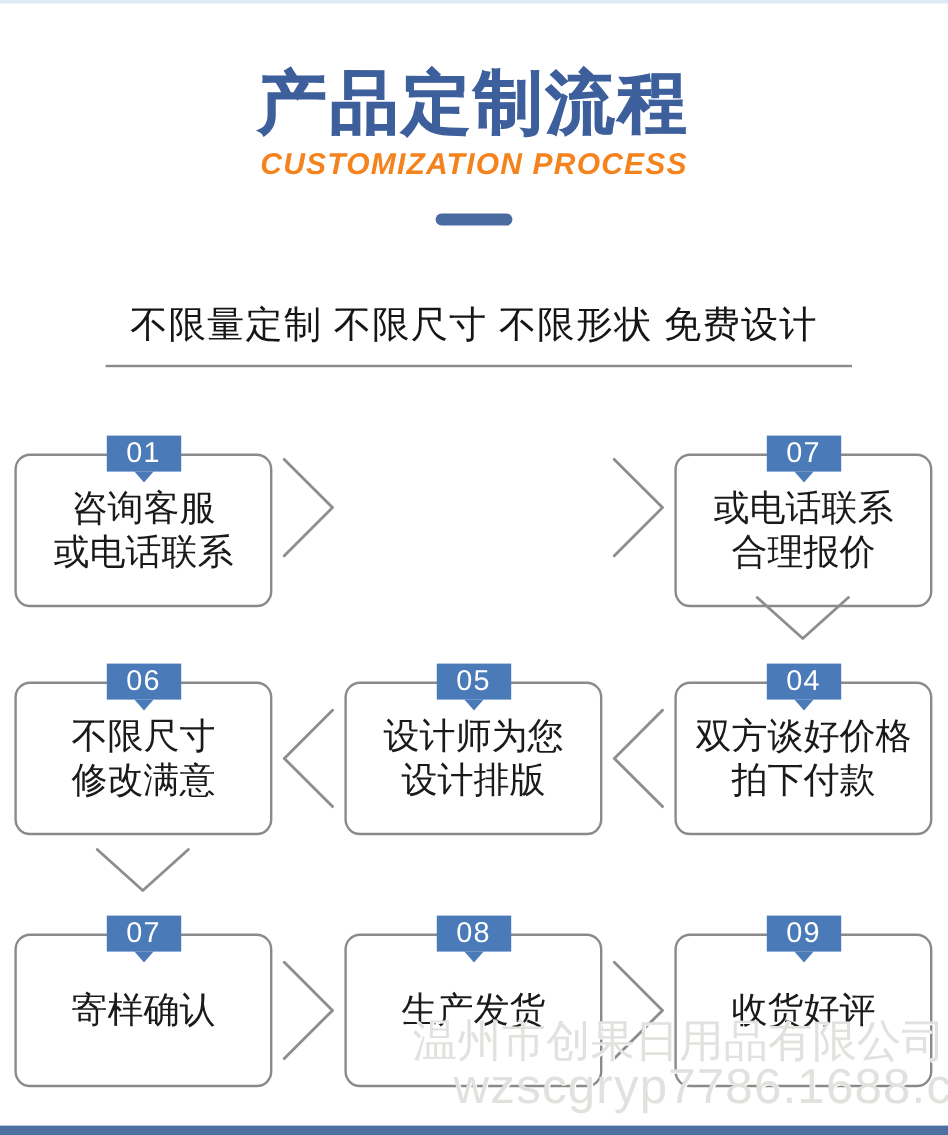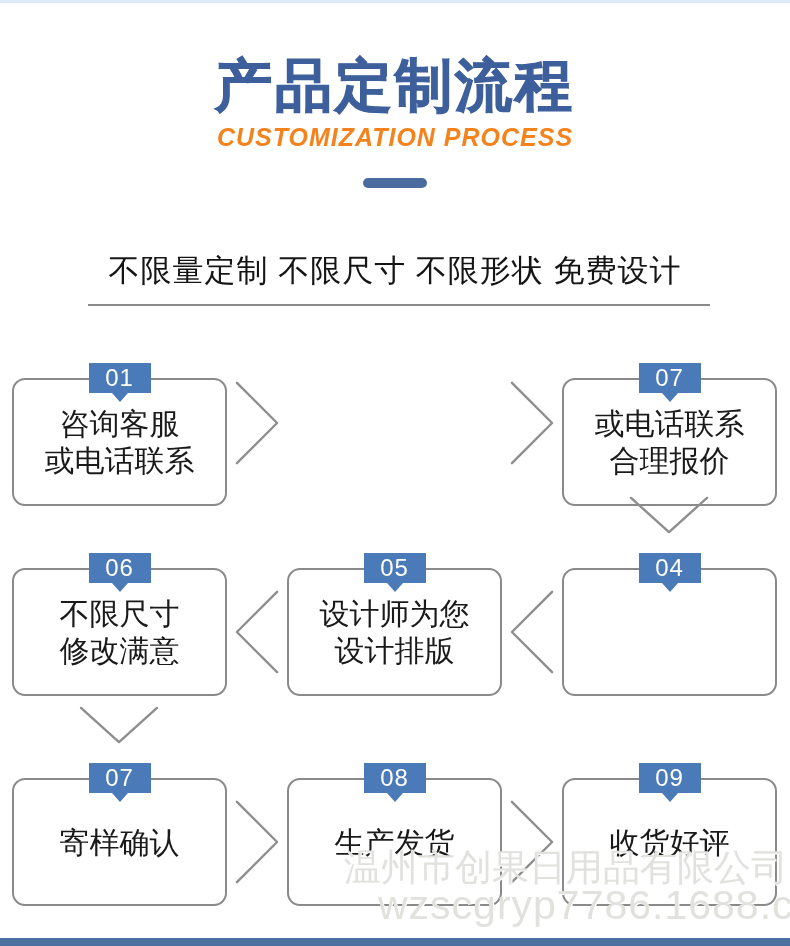--- a/index.html
+++ b/index.html
@@ -163,20 +163,22 @@
     <div class="card-text">设计师为您
 设计排版</div>
   </div>
   <div class="harrow g1 ha-r1">
     <svg viewBox="0 0 46 88">
         <polyline points="44,2 2,44 44,86" fill="none" stroke="#8e8e8e" stroke-width="2.5" stroke-linecap="round" stroke-linejoin="round"></polyline>
       </svg>
   </div>
   <div class="card c2 r1">
     <div class="badge">04</div>
+    <div class="card-text">双方谈好价格
+拍下付款</div>
   </div>
   <div class="darrow d06">
     <svg viewBox="0 0 84 40">
         <polyline points="2,2 42,38 82,2" fill="none" stroke="#8e8e8e" stroke-width="2.5" stroke-linecap="round" stroke-linejoin="round"></polyline>
       </svg>
   </div>
 
   <div class="card c0 r2">
     <div class="badge">07</div>
     <div class="card-text">寄样确认</div>

